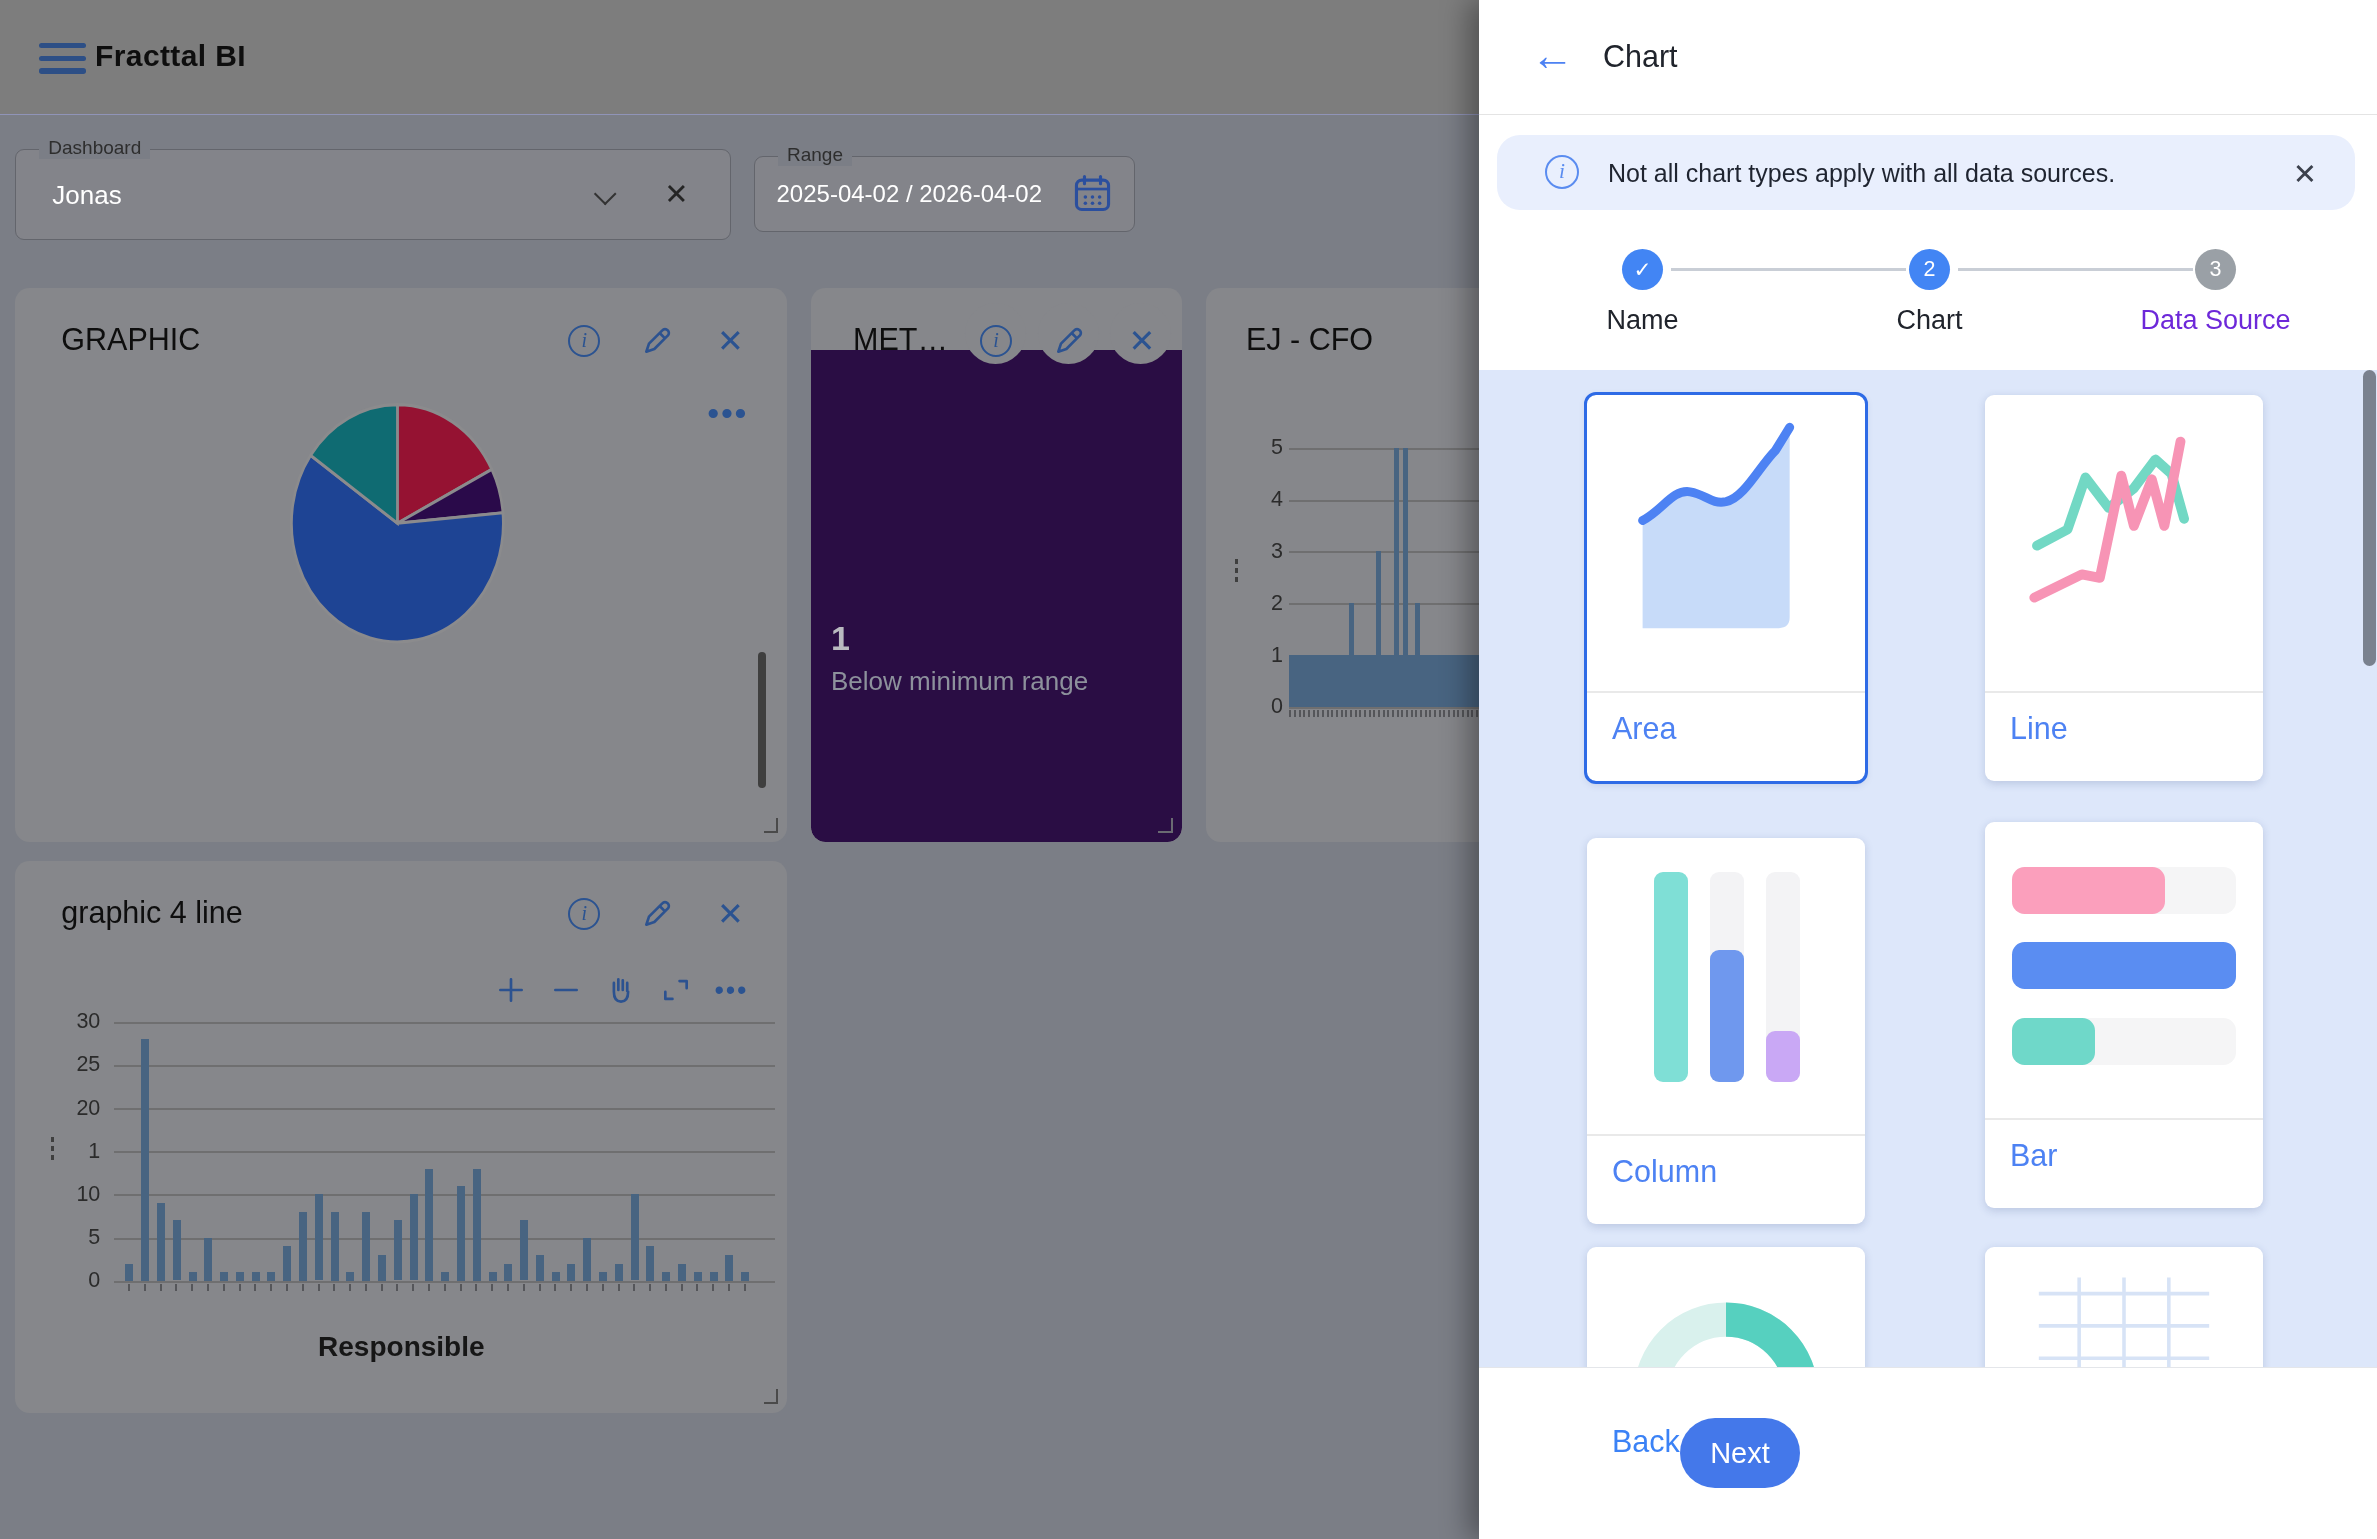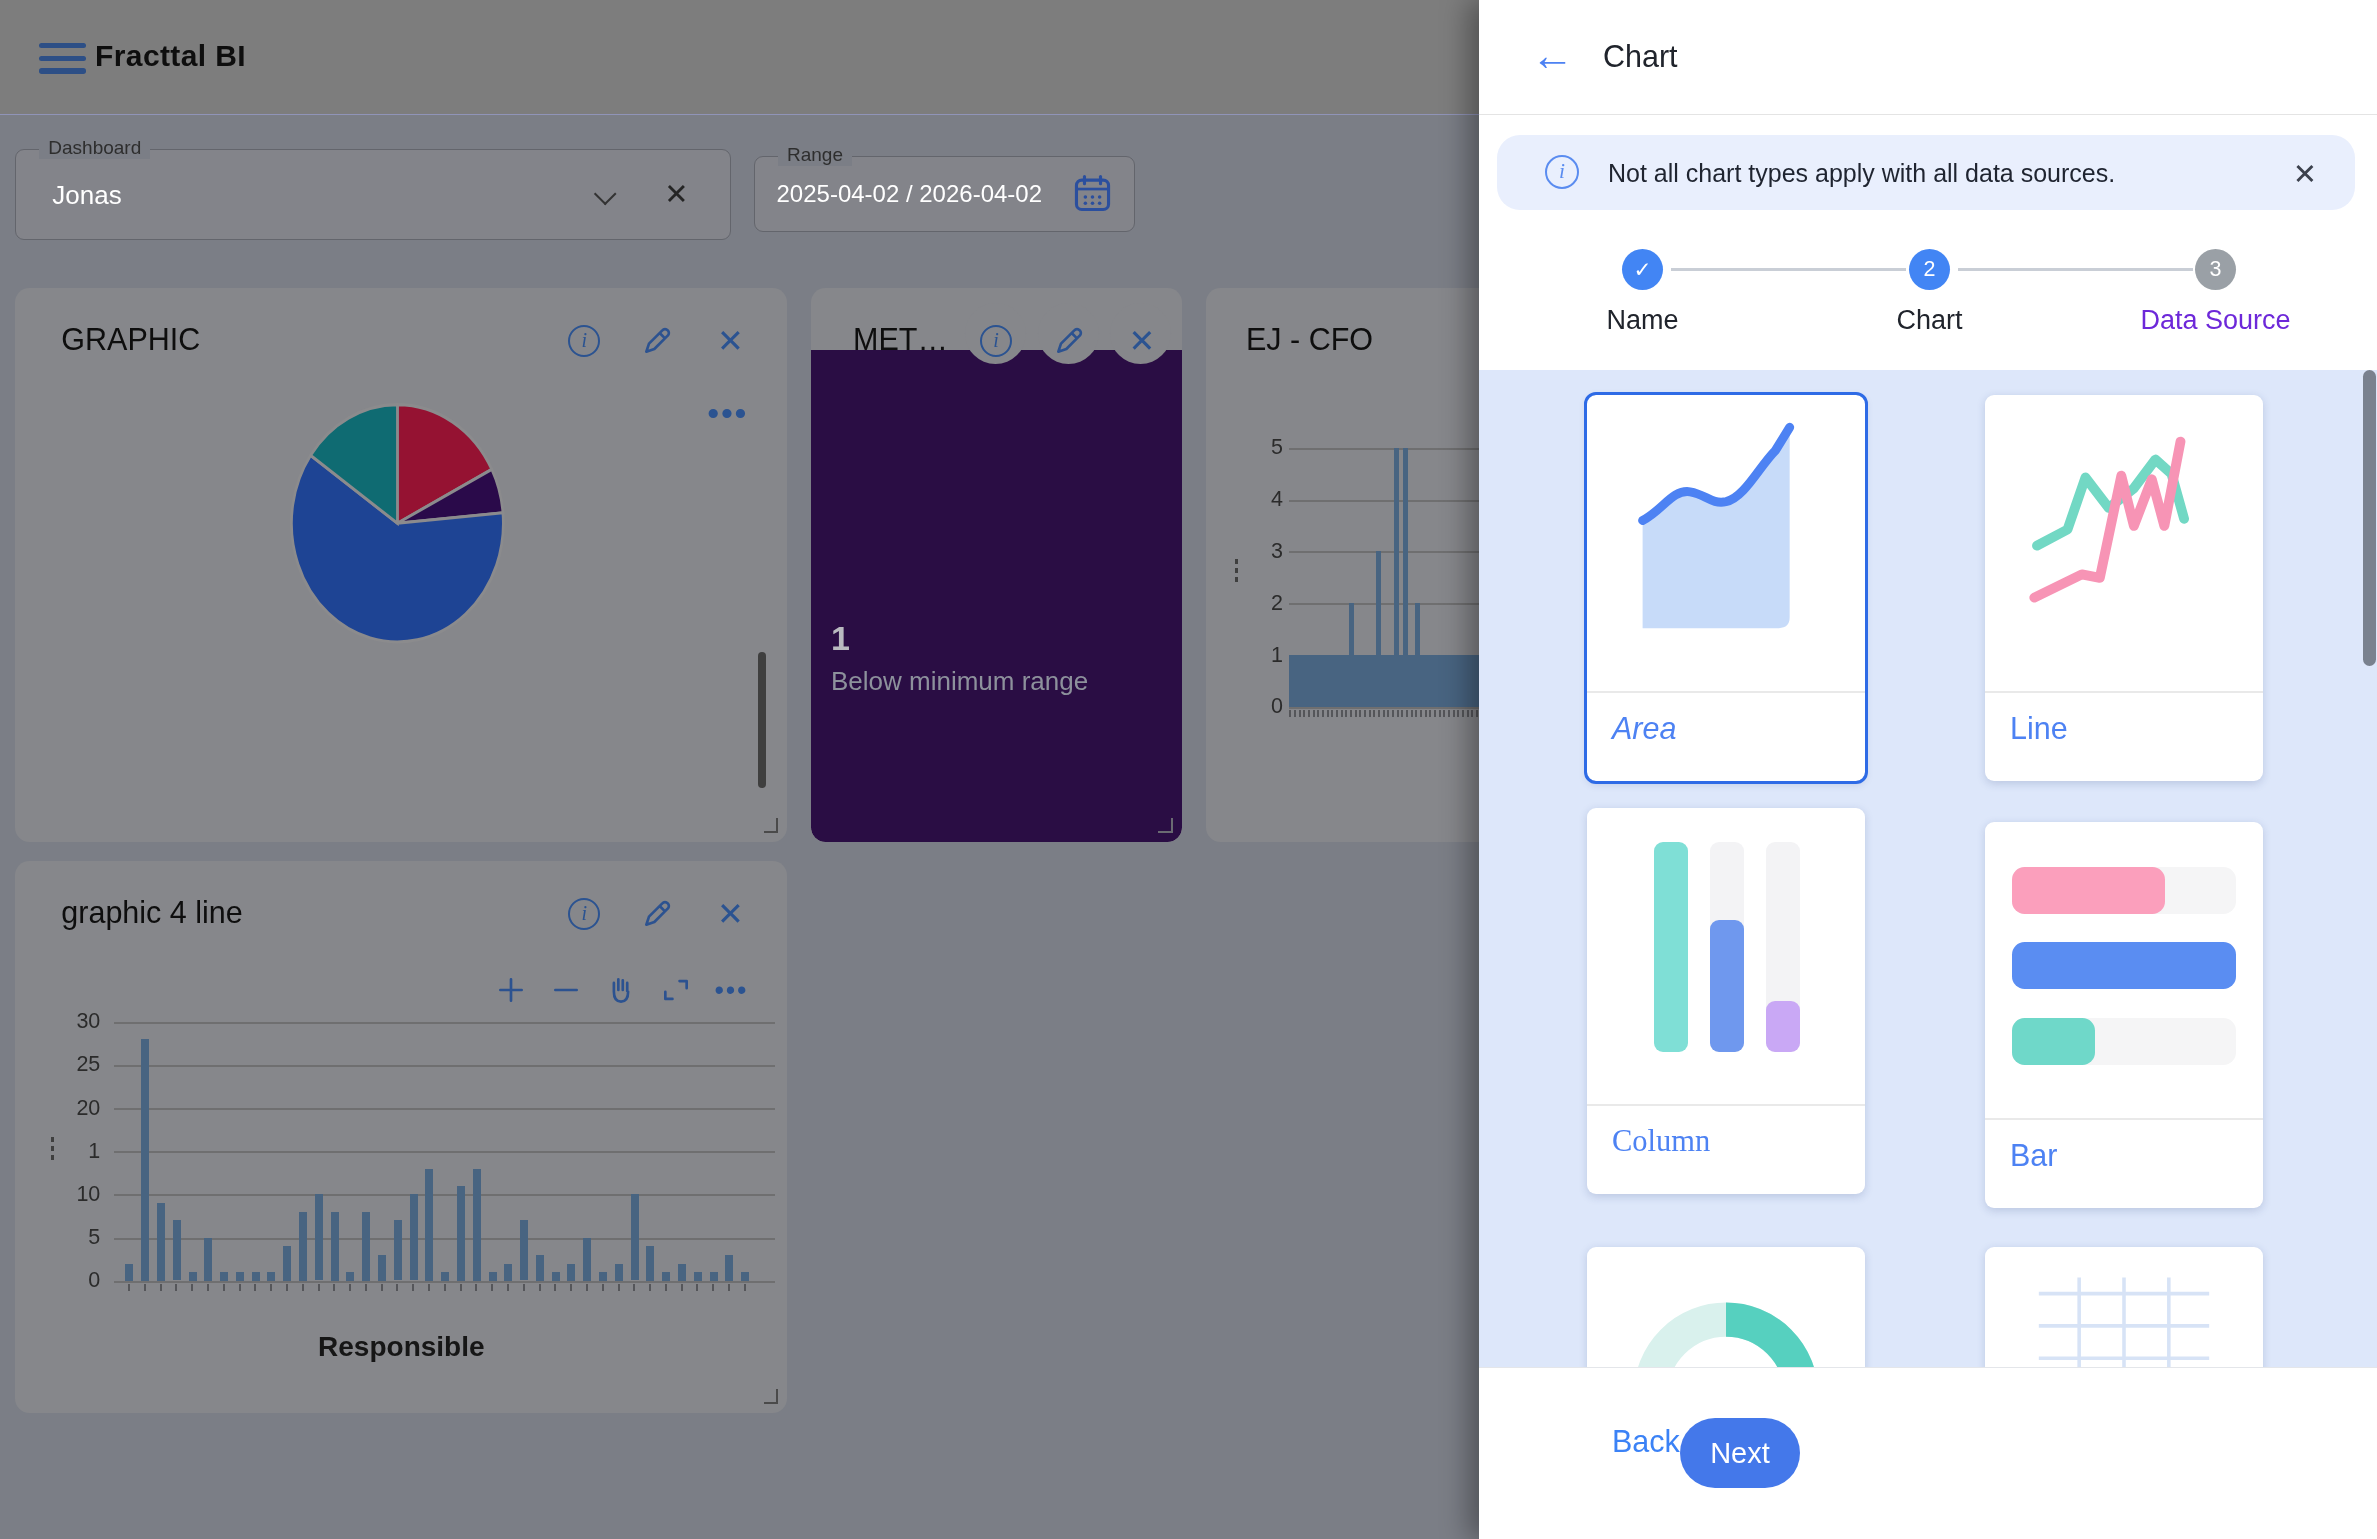--- a/index.html
+++ b/index.html
@@ -354,29 +354,29 @@
     <div class="stepc" style="left: 143px; background: rgb(66, 133, 244);">✓</div>
         <div class="stepl" style="left: 47px; color: rgb(32, 36, 44); font-weight: 500;">Name</div>
         <div class="stepc" style="left: 430px; background: rgb(66, 133, 244);">2</div>
         <div class="stepl" style="left: 334px; color: rgb(32, 36, 44); font-weight: 500;">Chart</div>
         <div class="stepc" style="left: 716px; background: rgb(154, 160, 166);">3</div>
         <div class="stepl" style="left: 620px; color: #6d28d9; font-weight: 400;">Data Source</div>
       </div>
 
     <div id="pcontent">
       <div id="pscroll"></div>
-    <div class="ctcard sel" style="left: 108px; top: 25px; font-style: italic;"><svg width="278" height="269" viewBox="0 0 310 300">
+    <div class="ctcard sel" style="left: 108px; top: 25px;"><svg width="278" height="269" viewBox="0 0 310 300">
       <path d="M62 260 L62 140 C85 128 95 105 115 108 C133 111 138 122 155 119 C175 115 192 80 210 62 L226 36 L226 248 Q226 260 214 260 Z" fill="#c7dbf9"></path>
       <path d="M62 140 C85 128 95 105 115 108 C133 111 138 122 155 119 C175 115 192 80 210 62 L226 36" fill="none" stroke="#4d82f3" stroke-width="10" stroke-linecap="round"></path>
           </svg><div class="ctdivider"></div><div class="ctlabel">Area</div></div>
         <div class="ctcard" style="left: 506px; top: 25px;"><svg width="278" height="269" viewBox="0 0 310 300">
       <path d="M58 168 L92 150 L112 92 L138 126 L166 104 L190 72 L208 88 L222 138" fill="none" stroke="#72d8c4" stroke-width="11" stroke-linecap="round" stroke-linejoin="round"></path>
       <path d="M55 226 L108 200 L128 204 L152 90 L166 146 L186 94 L200 146 L218 52" fill="none" stroke="#f794b5" stroke-width="11" stroke-linecap="round" stroke-linejoin="round"></path>
           </svg><div class="ctdivider"></div><div class="ctlabel">Line</div></div>
-        <div class="ctcard" style="left: 108px; top: 438px; font-family: Liberation Serif, serif;">
+        <div class="ctcard" style="left: 108px; top: 468px;">
           <div style="position:absolute;left:0;top:0;width:278px;height:269px;">
       <div style="position:absolute;left:67px;top:34px;width:34px;height:210px;border-radius:9px;background:#7fdfd6;"></div>
       <div style="position:absolute;left:123px;top:34px;width:34px;height:210px;border-radius:9px;background:#f3f3f5;"></div>
       <div style="position:absolute;left:123px;top:112px;width:34px;height:132px;border-radius:9px;background:#6f98ee;"></div>
       <div style="position:absolute;left:179px;top:34px;width:34px;height:210px;border-radius:9px;background:#f3f3f5;"></div>
       <div style="position:absolute;left:179px;top:193px;width:34px;height:51px;border-radius:9px;background:#c9a8f5;"></div>
           </div>
           <div class="ctdivider"></div>
           <div class="ctlabel">Column</div>
         </div>

